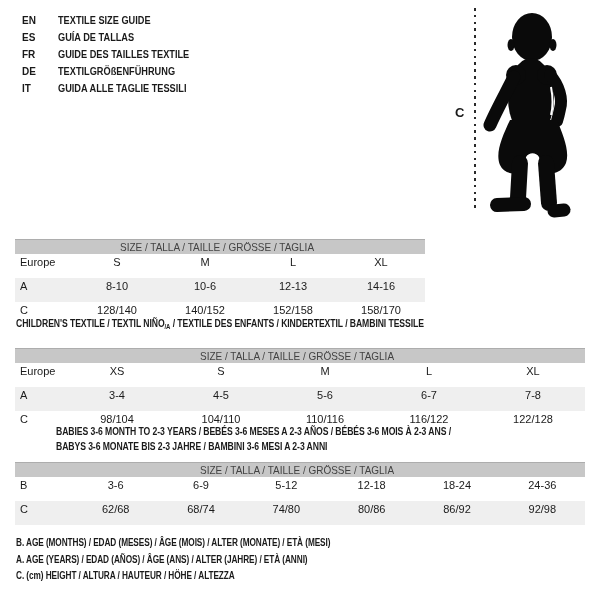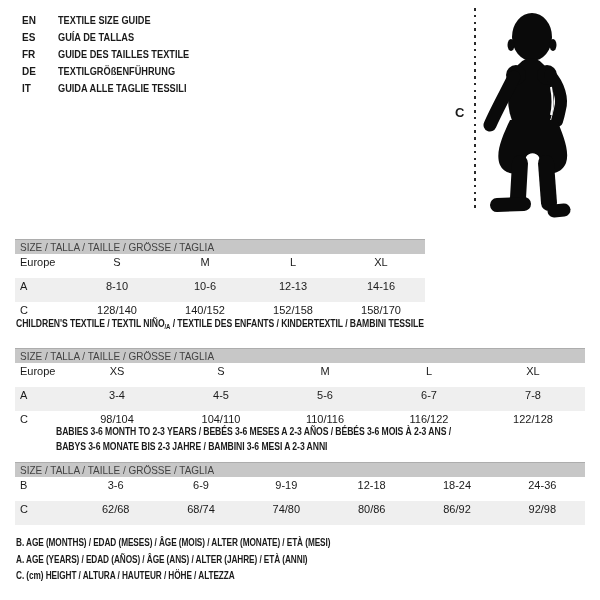--- a/index.html
+++ b/index.html
@@ -20,21 +20,21 @@
   
   .sec-title{position:absolute;left:16px;font-size:11.5px;font-weight:bold;white-space:nowrap;line-height:15px;}
   .sxz75{display:inline-block;transform:scaleX(.75);transform-origin:0 50%;letter-spacing:-.1px;}
   .subsm{font-size:8px;vertical-align:-2px;}
   
   .tbl{position:absolute;left:15px;}
   .t1{width:410px;}
   .t2{width:570px;}
   .t3{width:570px;}
   .tbl-head{height:15px;line-height:15px;background:#c7c7c7;color:#424242;font-size:10.5px;
-    padding-left:5px;box-sizing:border-box;border-top:1px solid #adadad;white-space:nowrap;}
+    padding-left:5px;box-sizing:border-box;border-top:1px solid #adadad;white-space:nowrap;text-align:center;}
   .sxz95{display:inline-block;transform:scaleX(.95);transform-origin:0 50%;}
   .tbl-row{display:grid;height:24px;line-height:16px;font-size:11px;}
   .t1 .tbl-row{grid-template-columns:58px repeat(4,1fr);}
   .t2 .tbl-row{grid-template-columns:50px repeat(5,1fr);}
   .t3 .tbl-row{grid-template-columns:58px repeat(6,1fr);}
   .tbl-row.alt{background:#efefef;}
   .cell{text-align:center;overflow:hidden;}
   .cell.rowlabel{text-align:left;padding-left:5px;}
   
   .legend{position:absolute;left:16px;top:534px;font-size:11px;font-weight:bold;}
@@ -154,21 +154,21 @@
     <div><span class="sxz75">BABYS 3-6 MONATE BIS 2-3 JAHRE / BAMBINI 3-6 MESI A 2-3 ANNI</span></div>
   </div>
   <div class="tbl t3" style="top:462px;">
     <div class="tbl-head">
       <span class="sxz95">SIZE / TALLA / TAILLE / GRÖSSE / TAGLIA</span>
     </div>
     <div class="tbl-row">
       <span class="cell rowlabel">B</span>
       <span class="cell">3-6</span>
       <span class="cell">6-9</span>
-      <span class="cell">9-19</span>
+      <span class="cell">5-12</span>
       <span class="cell">12-18</span>
       <span class="cell">18-24</span>
       <span class="cell">24-36</span>
     </div>
     <div class="tbl-row alt">
       <span class="cell rowlabel">C</span>
       <span class="cell">62/68</span>
       <span class="cell">68/74</span>
       <span class="cell">74/80</span>
       <span class="cell">80/86</span>

